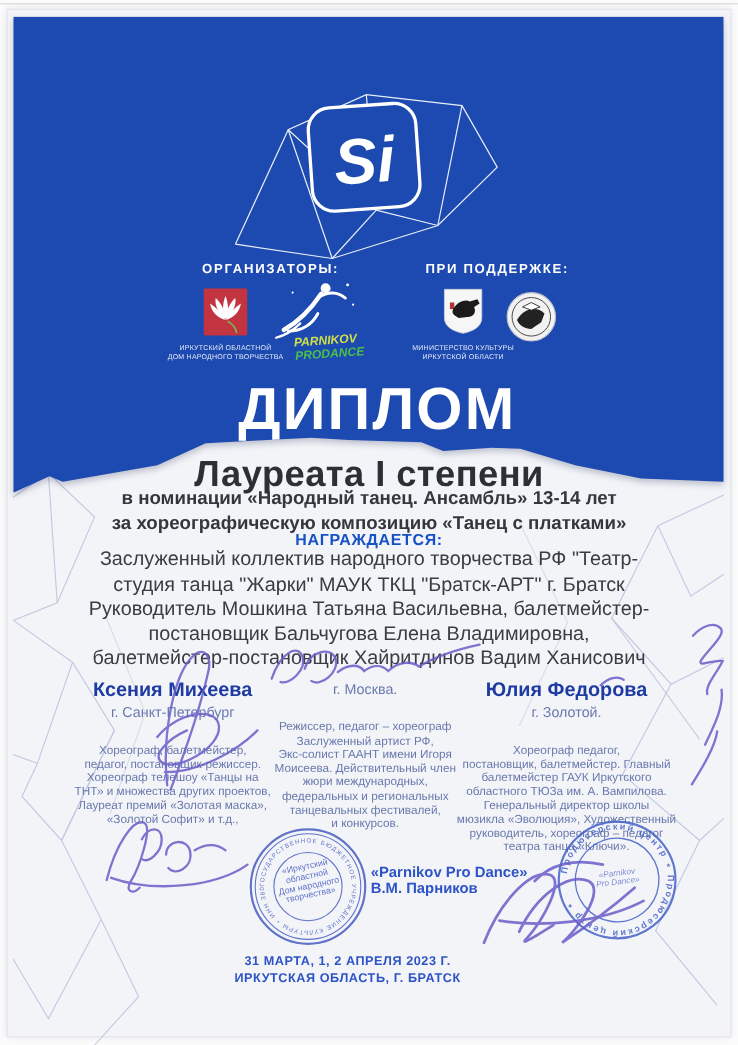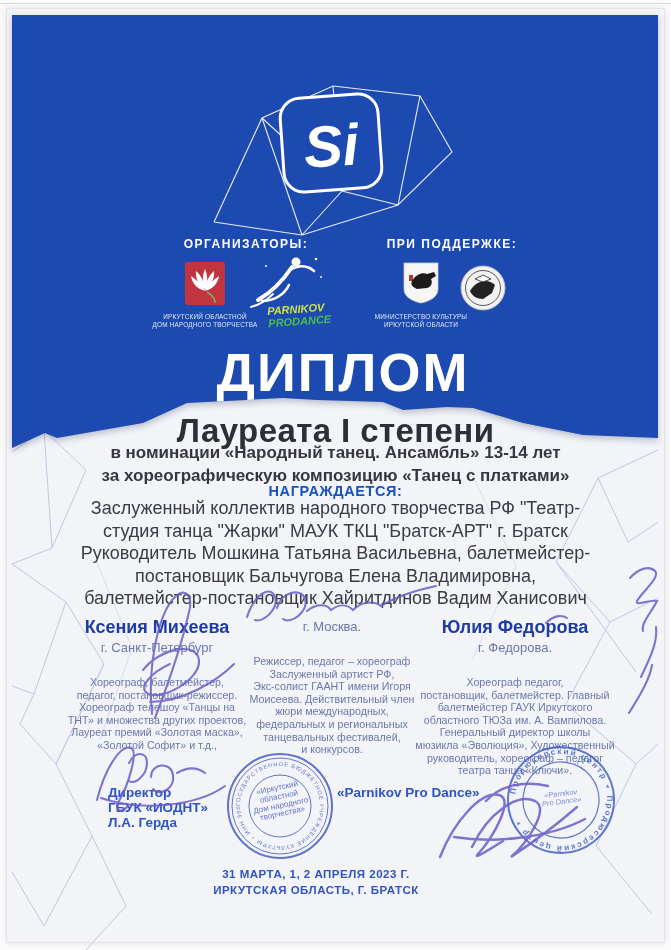--- a/index.html
+++ b/index.html
@@ -183,38 +183,34 @@
 Заслуженный артист РФ,
 Экс-солист ГААНТ имени Игоря
 Моисеева. Действительный член
 жюри международных,
 федеральных и региональных
 танцевальных фестивалей,
 и конкурсов.</div>
   </div>
   <div class="jury-col" style="left:410px;width:210px;">
     <div class="jury-name">Юлия Федорова</div>
-    <div class="jury-city">г. Федорова.</div>
+    <div class="jury-city">г. Золотой.</div>
     <div class="jury-bio preline">Хореограф педагог,
 постановщик, балетмейстер. Главный
 балетмейстер ГАУК Иркутского
 областного ТЮЗа им. А. Вампилова.
 Генеральный директор школы
 мюзикла «Эволюция», Художественный
 руководитель, хореограф – педагог
 театра танца «Ключи».</div>
   </div>
 
-  <div class="director" style="left:108px;">
-    <div>Директор</div>
-    <div>ГБУК «ИОДНТ»</div>
-    <div>Л.А. Герда</div>
-  </div>
   <div class="director" style="left:337px;">
     <div>«Parnikov Pro Dance»</div>
+    <div>В.М. Парников</div>
   </div>
 
   <div class="stamp" style="left:225px;top:751px;width:110px;height:110px;">
     <svg width="110" height="110" viewBox="0 0 110 110">
       <g fill="none" stroke="#4157be">
         <circle cx="55" cy="55" r="52" stroke-width="2"></circle>
         <circle cx="55" cy="55" r="48" stroke-width="1"></circle>
         <circle cx="55" cy="55" r="31" stroke-width="1"></circle>
       </g>
       <path id="ringL" d="M15,55 a40,40 0 1,1 80,0 a40,40 0 1,1 -80,0" fill="none"></path>

